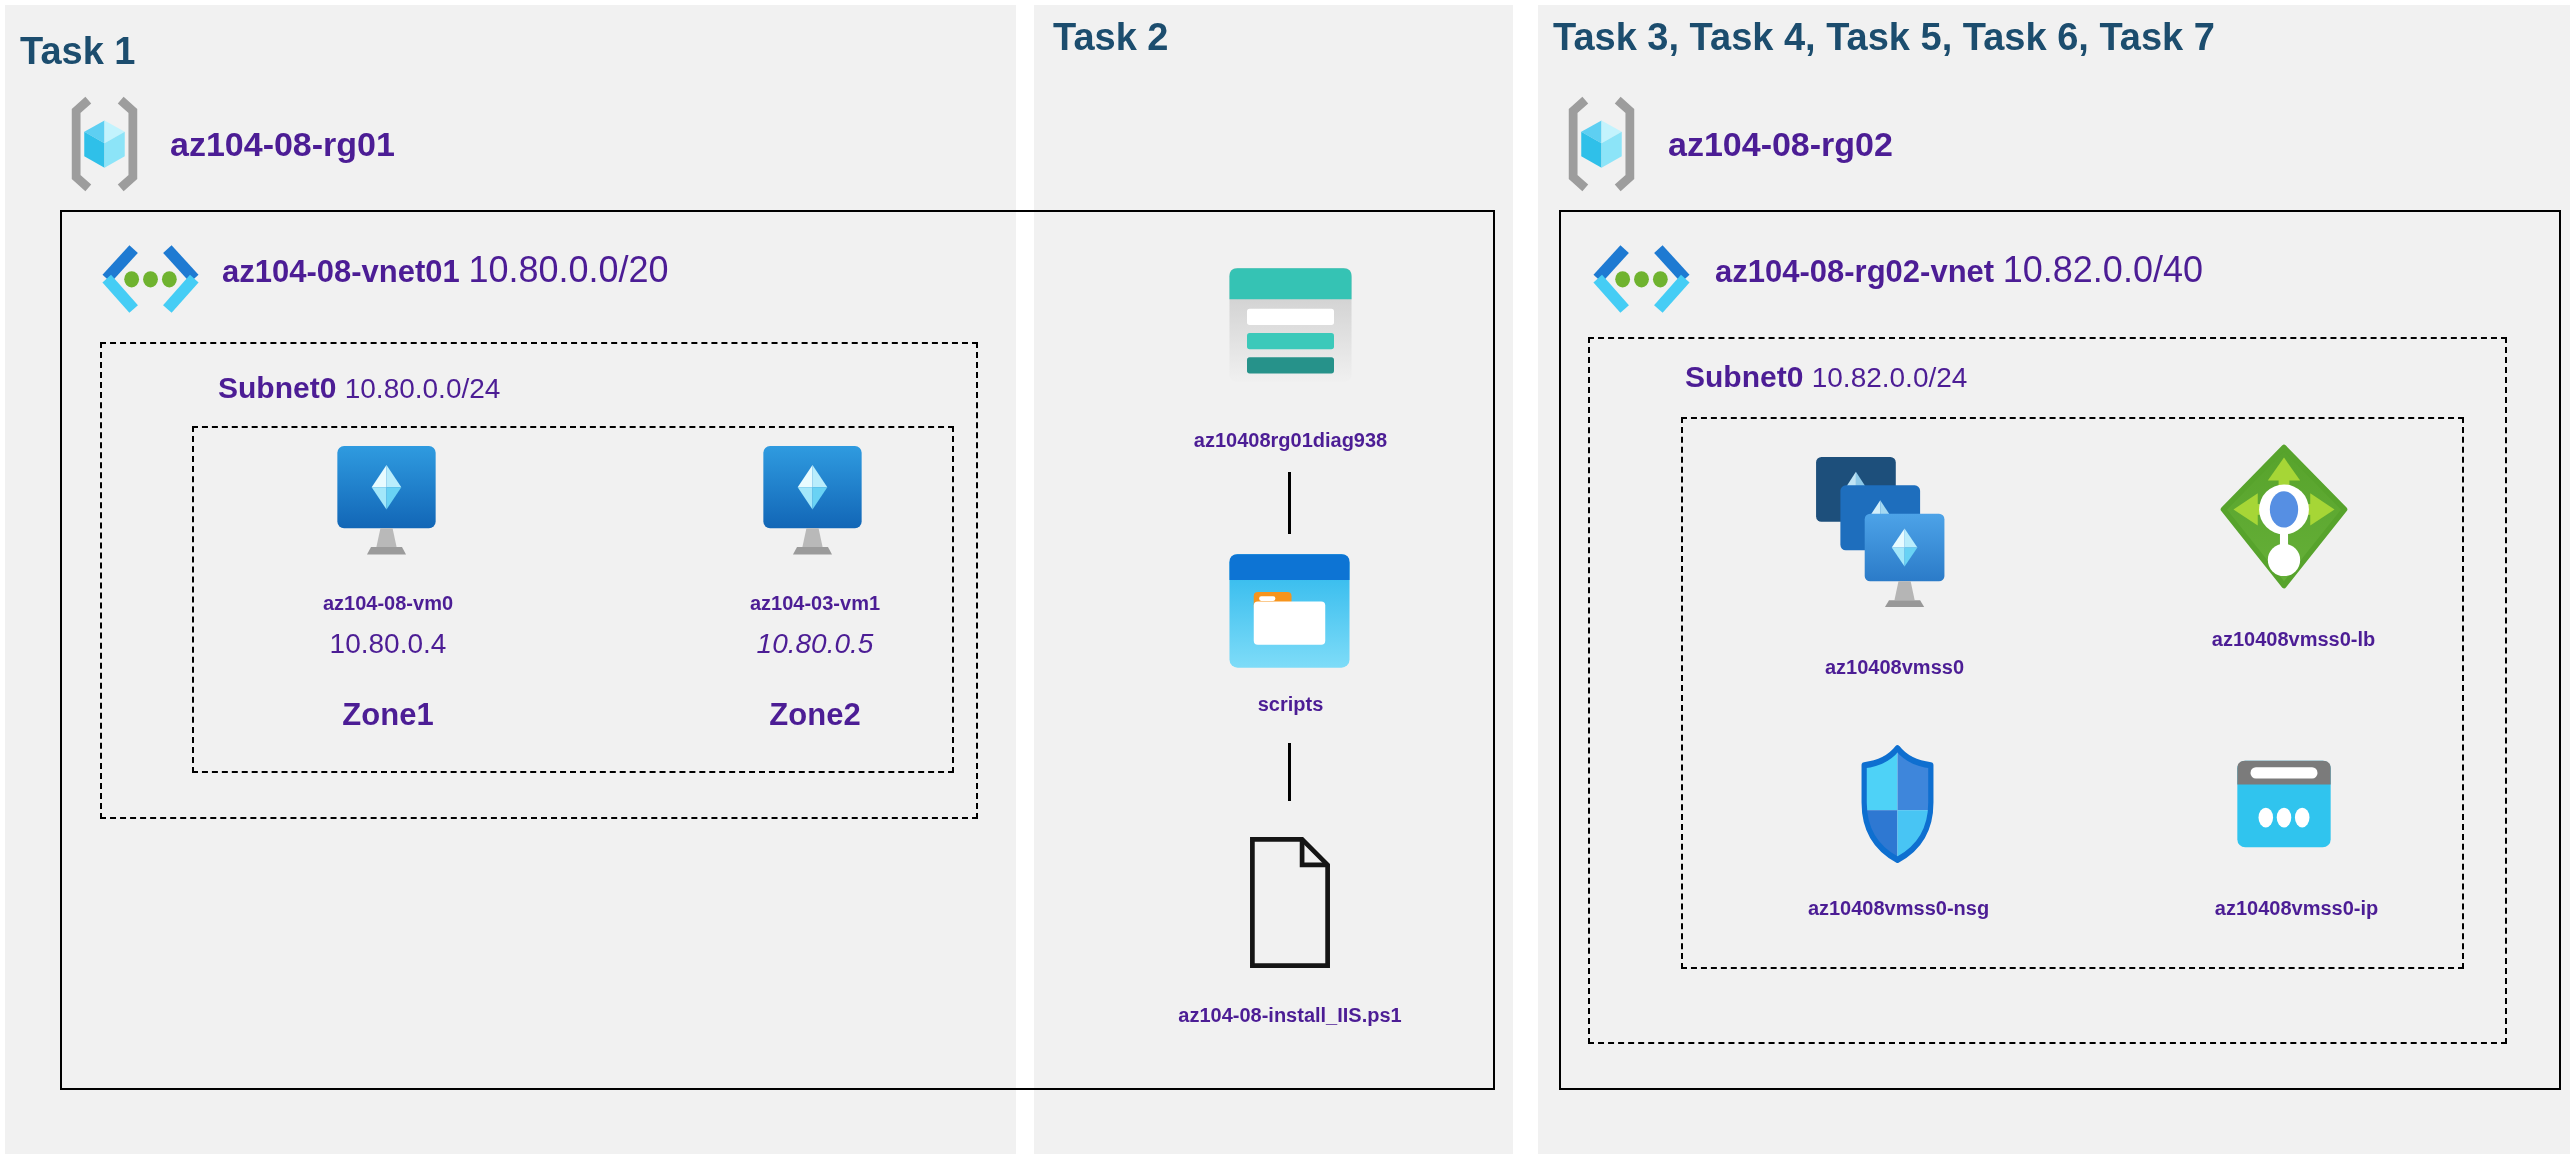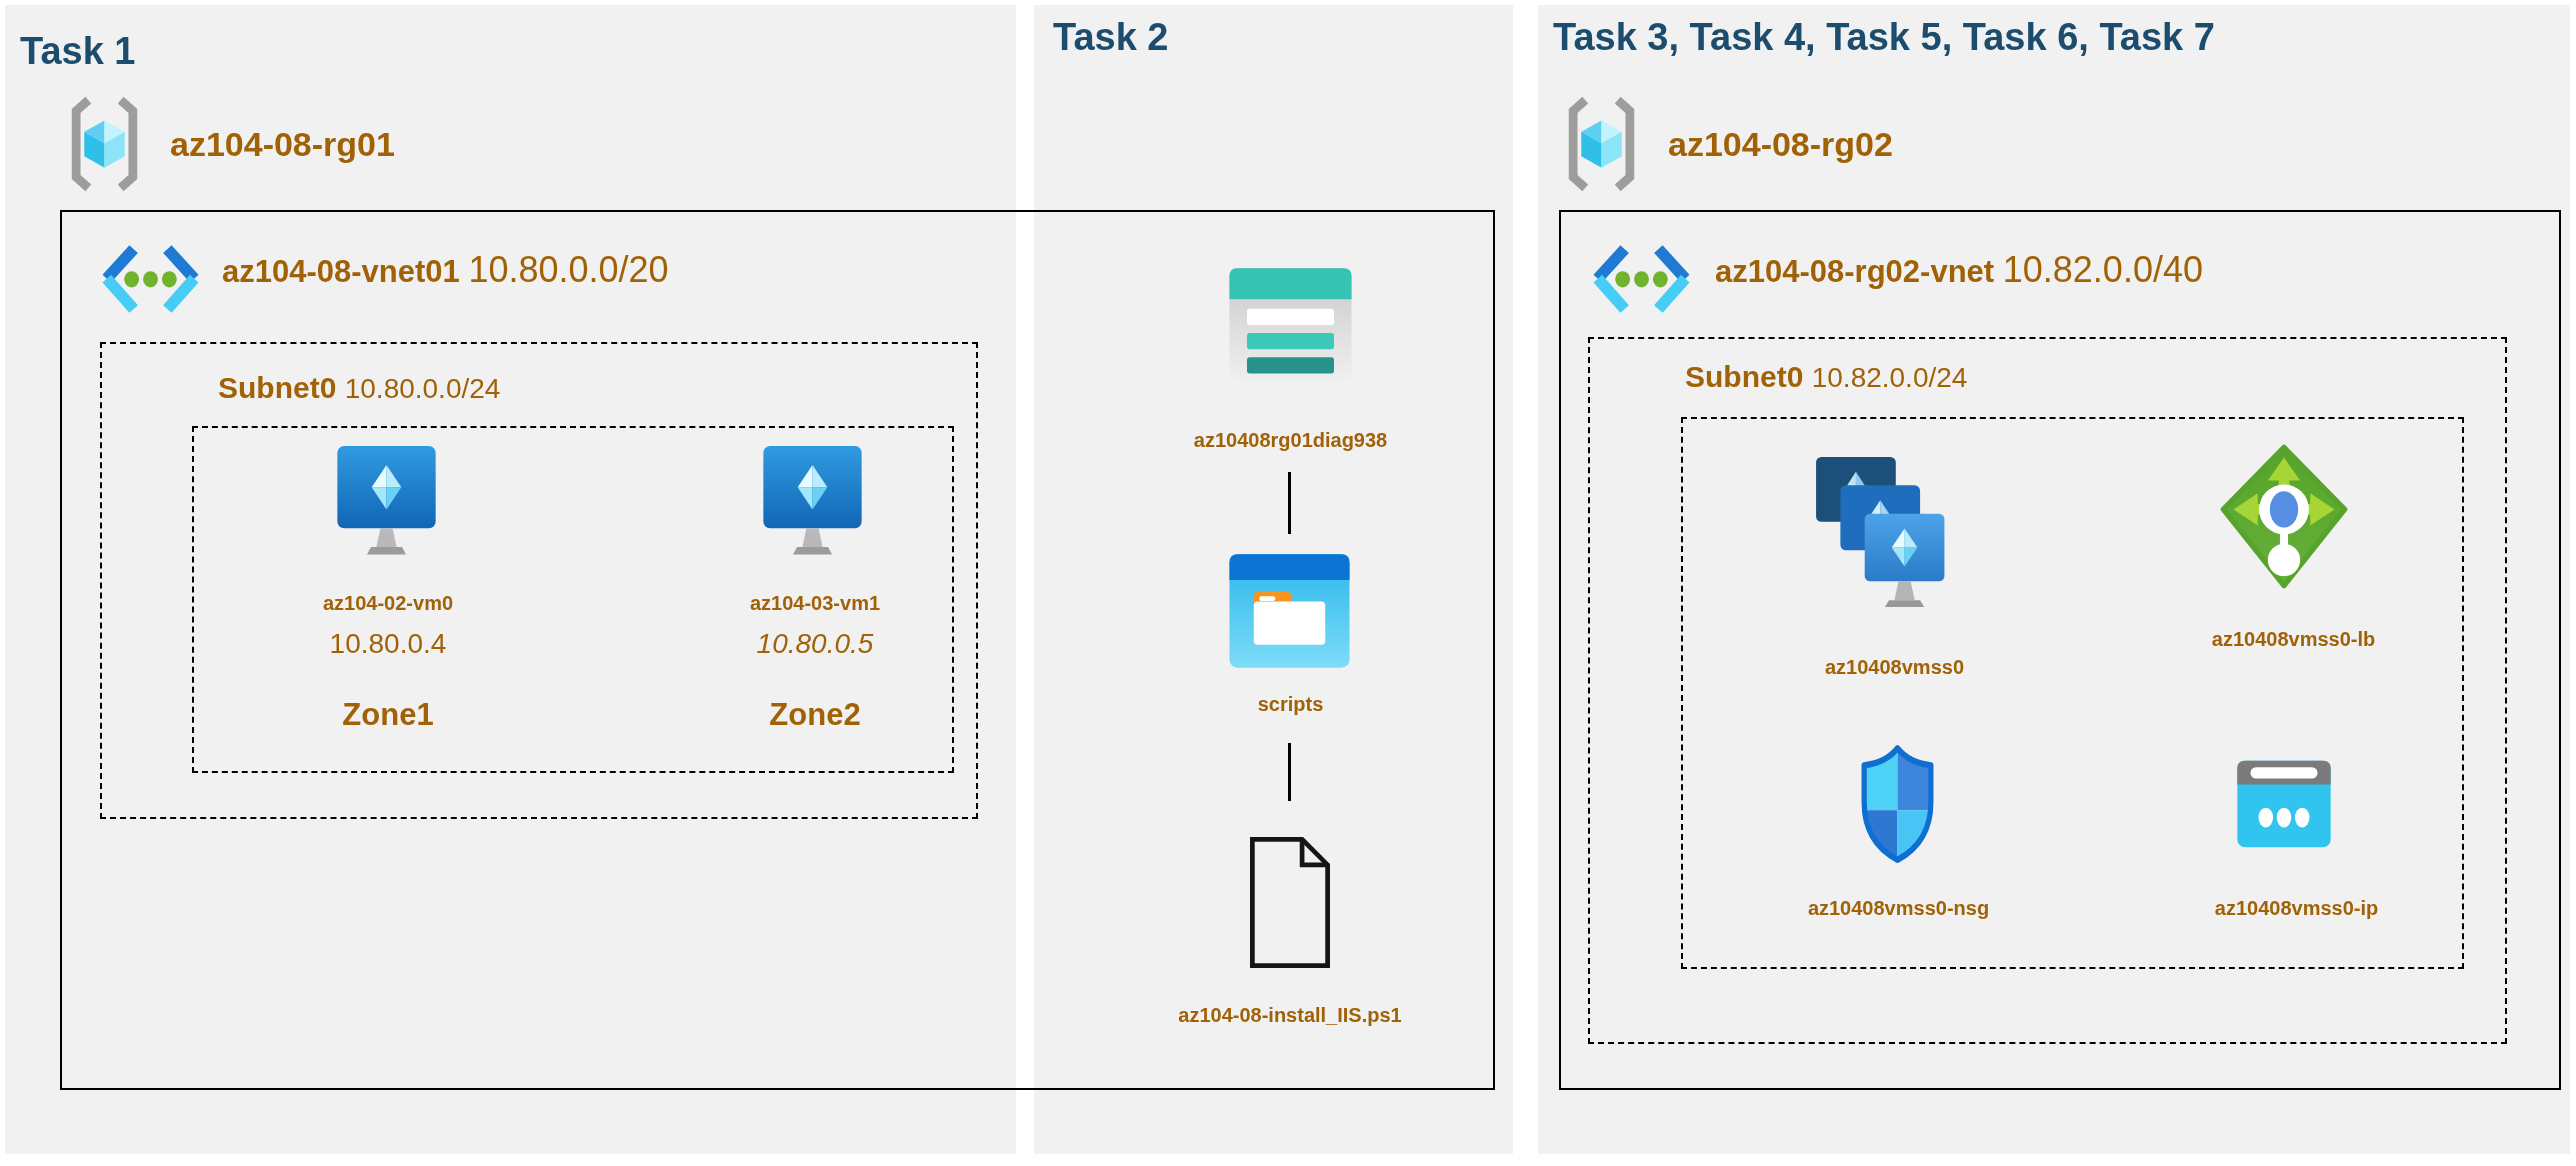--- a/index.html
+++ b/index.html
@@ -1,20 +1,20 @@
 <!DOCTYPE html>
 <html style="font-size:10.8px"><head>
 <meta charset="utf-8">
 <style>
   html,body{margin:0;padding:0;}
   body{width:2576px;height:1166px;position:relative;background:#ffffff;
        font-family:"Liberation Sans",sans-serif;overflow:hidden;}
   .panel{position:absolute;top:5.4px;height:1149px;background:#f1f1f1;}
   .task-title{position:absolute;font-size:38px;font-weight:bold;color:#1c4d6e;white-space:nowrap;}
-  .lbl{position:absolute;color:#a16207;white-space:nowrap;}
+  .lbl{position:absolute;color:#4c1d95;white-space:nowrap;}
   .b{font-weight:bold;}
   .center{text-align:center;}
   .rg-label{font-size:34px;font-weight:bold;line-height:39px;}
   .vnet-label{font-size:31px;line-height:38px;}
   .vnet-label .cidr{font-weight:normal;font-size:36px;}
   .subnet-label{font-size:30px;line-height:36px;}
   .subnet-label .cidr{font-weight:normal;font-size:28px;}
   .node-name{font-size:20px;font-weight:bold;line-height:38px;}
   .node-ip{font-size:28px;font-weight:normal;line-height:34px;}
   .zone{font-size:31px;font-weight:bold;line-height:36px;}
@@ -76,21 +76,21 @@
       </linearGradient>
     </defs>
   <rect x="2" y="2" width="146" height="122" rx="10" fill="url(#vmg0)"></rect>
   <polygon points="75,30 53,63 75,63" fill="#e8fbff"></polygon>
   <polygon points="75,30 97,63 75,63" fill="#b9edfc"></polygon>
   <polygon points="53,63 75,63 75,96" fill="#a3e7fa"></polygon>
   <polygon points="97,63 75,63 75,96" fill="#69d2f4"></polygon>
   <polygon points="66,124 84,124 90,152 60,152" fill="#b9b9b9"></polygon>
   <polygon points="52,152 98,152 104,163 46,163" fill="#9b9b9b"></polygon>
 </svg>
-<div class="lbl node-name center" style="left:253px;width:270px;top:584px;">az104-02-vm0</div>
+<div class="lbl node-name center" style="left:253px;width:270px;top:584px;">az104-08-vm0</div>
 <div class="lbl node-ip center" style="left:253px;width:270px;top:627px;">10.80.0.4</div>
 <div class="lbl zone center" style="left:253px;width:270px;top:697px;">Zone1</div>
 
 <svg class="icon" style="left:762px;top:444px;" width="101" height="116" viewBox="0 0 150 170">
   <defs>
       <linearGradient id="vmg1" x1="0" y1="0" x2="0" y2="1">
     <stop offset="0" stop-color="#2f9be0"></stop>
         <stop offset="1" stop-color="#1266b6"></stop>
       </linearGradient>
     </defs>

